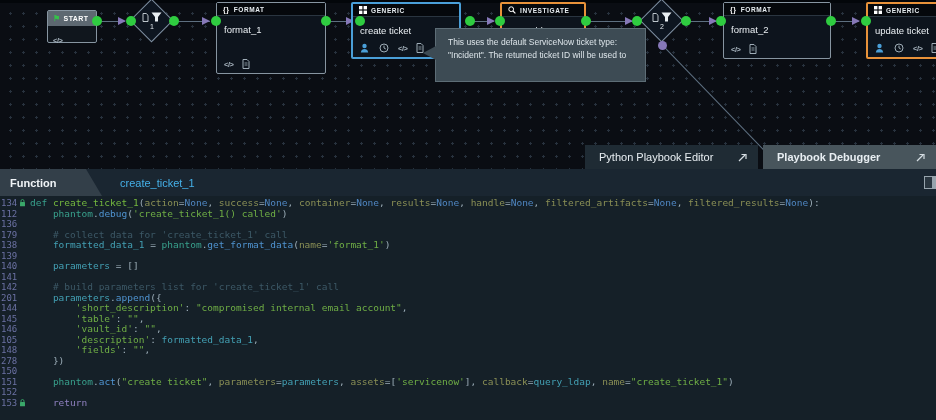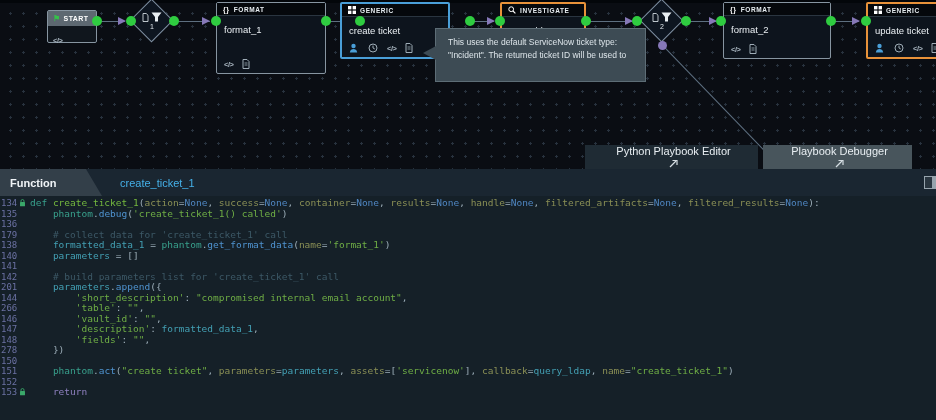--- a/index.html
+++ b/index.html
@@ -53,23 +53,23 @@
 
   .tooltip { position:absolute; left:435px; top:28px; width:211px; height:54px;
     background:#3d4b54; border:1px solid #5d6d76; z-index:8; padding:7px 10px 0 12px;
     color:#dde5ea; font-size:8.5px; line-height:12.5px; }
   .tooltip-pointer { position:absolute; left:-13px; top:17px; width:0; height:0;
     border-top:7px solid transparent; border-bottom:7px solid transparent;
     border-right:13px solid #3d4b54; }
 
   .panel-tab { position:absolute; top:145px; height:24px; display:flex; align-items:center;
     justify-content:space-between; padding:0 10px 0 14px; color:#e8eef2; font-size:11px;
-    z-index:9; cursor:pointer;flex-direction:column; }
+    z-index:9; cursor:pointer; }
   .tab-editor { left:585px; width:173px; background:#1f2b34; }
-  .tab-debugger { left:763px; width:149px; background:#48555c; }
+  .tab-debugger { left:763px; width:173px; background:#48555c;font-weight:bold; }
 
   
   #fnbar { position:absolute; left:0; top:169px; width:936px; height:27px;
     background:#1a2631; z-index:10; }
   #fn-tab { position:absolute; left:0; top:0; height:27px; width:102px; background:#333f49;
     clip-path:polygon(0 0, 86px 0, 102px 100%, 0 100%); display:flex; align-items:center;
     padding-left:10px; color:#f0f4f7; font-size:11px; font-weight:bold; }
   #fn-name { position:absolute; left:120px; top:0; height:27px; display:flex;
     align-items:center; color:#45b0e8; font-size:11px; }
   #panel-toggle { position:absolute; right:-4px; top:7px; width:16px; height:13px;
@@ -166,21 +166,21 @@
       <div class="node-title">format_1</div>
       <div class="node-foot">
         <span class="codeglyph">&lt;/&gt;</span>
         <svg width="8" height="10" viewBox="0 0 8 10">
             <path d="M1 .5h4L7 2.5v7H1z" fill="none" stroke="#9fadb7" stroke-width="1"></path>
             <path d="M2.5 4h3M2.5 6h3" stroke="#9fadb7" stroke-width=".8"></path>
           </svg>
       </div>
     </div>
 
-    <div class="node sel-blue" style="left:340px;top:2px;width:110px;height:57px">
+    <div class="node sel-blue" style="left:351px;top:2px;width:110px;height:57px">
       <div class="node-header">
         <svg width="8" height="8" viewBox="0 0 8 8">
             <rect x="0" y="0" width="3.4" height="3.4" fill="#fff"></rect>
             <rect x="4.6" y="0" width="3.4" height="3.4" fill="#fff"></rect>
             <rect x="0" y="4.6" width="3.4" height="3.4" fill="#fff"></rect>
             <rect x="4.6" y="4.6" width="3.4" height="3.4" fill="#fff"></rect>
           </svg>
         <span>GENERIC</span>
       </div>
       <div class="node-title">create ticket</div>
@@ -299,32 +299,33 @@
     <div id="fn-name">create_ticket_1</div>
     <div id="panel-toggle"></div>
   </div>
 
   <div id="codearea">
     <div id="code-lines">
         <div class="cl"><span class="gut">134<svg class="lock" viewBox="0 0 7 9">
               <path d="M1.8 3.5V2.3a1.7 1.7 0 013.4 0v1.2" fill="none" stroke="#3aa86a" stroke-width="1"></path>
               <rect x="0.7" y="3.5" width="5.6" height="4.6" rx="0.6" fill="#3aa86a"></rect>
             </svg></span><span class="tk-kw">def </span><span class="tk-fn">create_ticket_1</span><span class="tk-pl">(</span><span class="tk-pm">action</span><span class="tk-pl">=</span><span class="tk-nn">None</span><span class="tk-pl">, </span><span class="tk-pm">success</span><span class="tk-pl">=</span><span class="tk-nn">None</span><span class="tk-pl">, </span><span class="tk-pm">container</span><span class="tk-pl">=</span><span class="tk-nn">None</span><span class="tk-pl">, </span><span class="tk-pm">results</span><span class="tk-pl">=</span><span class="tk-nn">None</span><span class="tk-pl">, </span><span class="tk-pm">handle</span><span class="tk-pl">=</span><span class="tk-nn">None</span><span class="tk-pl">, </span><span class="tk-pm">filtered_artifacts</span><span class="tk-pl">=</span><span class="tk-nn">None</span><span class="tk-pl">, </span><span class="tk-pm">filtered_results</span><span class="tk-pl">=</span><span class="tk-nn">None</span><span class="tk-pl">):</span></div>
-        <div class="cl"><span class="gut">135</span><span class="tk-pl">    </span><span class="tk-obj">phantom</span><span class="tk-pl">.</span><span class="tk-mth">debug</span><span class="tk-pl">(</span><span class="tk-str">'create_ticket_1() called'</span><span class="tk-pl">)</span></div>
+        <div class="cl"><span class="gut">112</span><span class="tk-pl">    </span><span class="tk-obj">phantom</span><span class="tk-pl">.</span><span class="tk-mth">debug</span><span class="tk-pl">(</span><span class="tk-str">'create_ticket_1() called'</span><span class="tk-pl">)</span></div>
         <div class="cl"><span class="gut">136</span></div>
         <div class="cl"><span class="gut">179</span><span class="tk-com">    # collect data for 'create_ticket_1' call</span></div>
         <div class="cl"><span class="gut">138</span><span class="tk-pl">    </span><span class="tk-var">formatted_data_1</span><span class="tk-pl"> = </span><span class="tk-obj">phantom</span><span class="tk-pl">.</span><span class="tk-mth">get_format_data</span><span class="tk-pl">(</span><span class="tk-pm">name</span><span class="tk-pl">=</span><span class="tk-str">'format_1'</span><span class="tk-pl">)</span></div>
+        <div class="cl"><span class="gut">139</span></div>
         <div class="cl"><span class="gut">140</span><span class="tk-pl">    </span><span class="tk-var">parameters</span><span class="tk-pl"> = []</span></div>
         <div class="cl"><span class="gut">141</span></div>
         <div class="cl"><span class="gut">142</span><span class="tk-com">    # build parameters list for 'create_ticket_1' call</span></div>
         <div class="cl"><span class="gut">201</span><span class="tk-pl">    </span><span class="tk-var">parameters</span><span class="tk-pl">.</span><span class="tk-mth">append</span><span class="tk-pl">({</span></div>
         <div class="cl"><span class="gut">144</span><span class="tk-pl">        </span><span class="tk-str">'short_description'</span><span class="tk-pl">: </span><span class="tk-str">"compromised internal email account"</span><span class="tk-pl">,</span></div>
-        <div class="cl"><span class="gut">266</span><span class="tk-pl">        </span><span class="tk-str">'table'</span><span class="tk-pl">: </span><span class="tk-str">""</span><span class="tk-pl">,</span></div>
+        <div class="cl"><span class="gut">145</span><span class="tk-pl">        </span><span class="tk-str">'table'</span><span class="tk-pl">: </span><span class="tk-str">""</span><span class="tk-pl">,</span></div>
         <div class="cl"><span class="gut">146</span><span class="tk-pl">        </span><span class="tk-str">'vault_id'</span><span class="tk-pl">: </span><span class="tk-str">""</span><span class="tk-pl">,</span></div>
-        <div class="cl"><span class="gut">147</span><span class="tk-pl">        </span><span class="tk-str">'description'</span><span class="tk-pl">: </span><span class="tk-var">formatted_data_1</span><span class="tk-pl">,</span></div>
+        <div class="cl"><span class="gut">105</span><span class="tk-pl">        </span><span class="tk-str">'description'</span><span class="tk-pl">: </span><span class="tk-var">formatted_data_1</span><span class="tk-pl">,</span></div>
         <div class="cl"><span class="gut">148</span><span class="tk-pl">        </span><span class="tk-str">'fields'</span><span class="tk-pl">: </span><span class="tk-str">""</span><span class="tk-pl">,</span></div>
         <div class="cl"><span class="gut">278</span><span class="tk-pl">    })</span></div>
         <div class="cl"><span class="gut">150</span></div>
         <div class="cl"><span class="gut">151</span><span class="tk-pl">    </span><span class="tk-obj">phantom</span><span class="tk-pl">.</span><span class="tk-mth">act</span><span class="tk-pl">(</span><span class="tk-str">"create ticket"</span><span class="tk-pl">, </span><span class="tk-pm">parameters</span><span class="tk-pl">=</span><span class="tk-var">parameters</span><span class="tk-pl">, </span><span class="tk-pm">assets</span><span class="tk-pl">=[</span><span class="tk-str">'servicenow'</span><span class="tk-pl">], </span><span class="tk-pm">callback</span><span class="tk-pl">=</span><span class="tk-var">query_ldap</span><span class="tk-pl">, </span><span class="tk-pm">name</span><span class="tk-pl">=</span><span class="tk-str">"create_ticket_1"</span><span class="tk-pl">)</span></div>
         <div class="cl"><span class="gut">152</span></div>
         <div class="cl"><span class="gut">153<svg class="lock" viewBox="0 0 7 9">
               <path d="M1.8 3.5V2.3a1.7 1.7 0 013.4 0v1.2" fill="none" stroke="#3aa86a" stroke-width="1"></path>
               <rect x="0.7" y="3.5" width="5.6" height="4.6" rx="0.6" fill="#3aa86a"></rect>
             </svg></span><span class="tk-ret">    return</span></div>
       </div>

